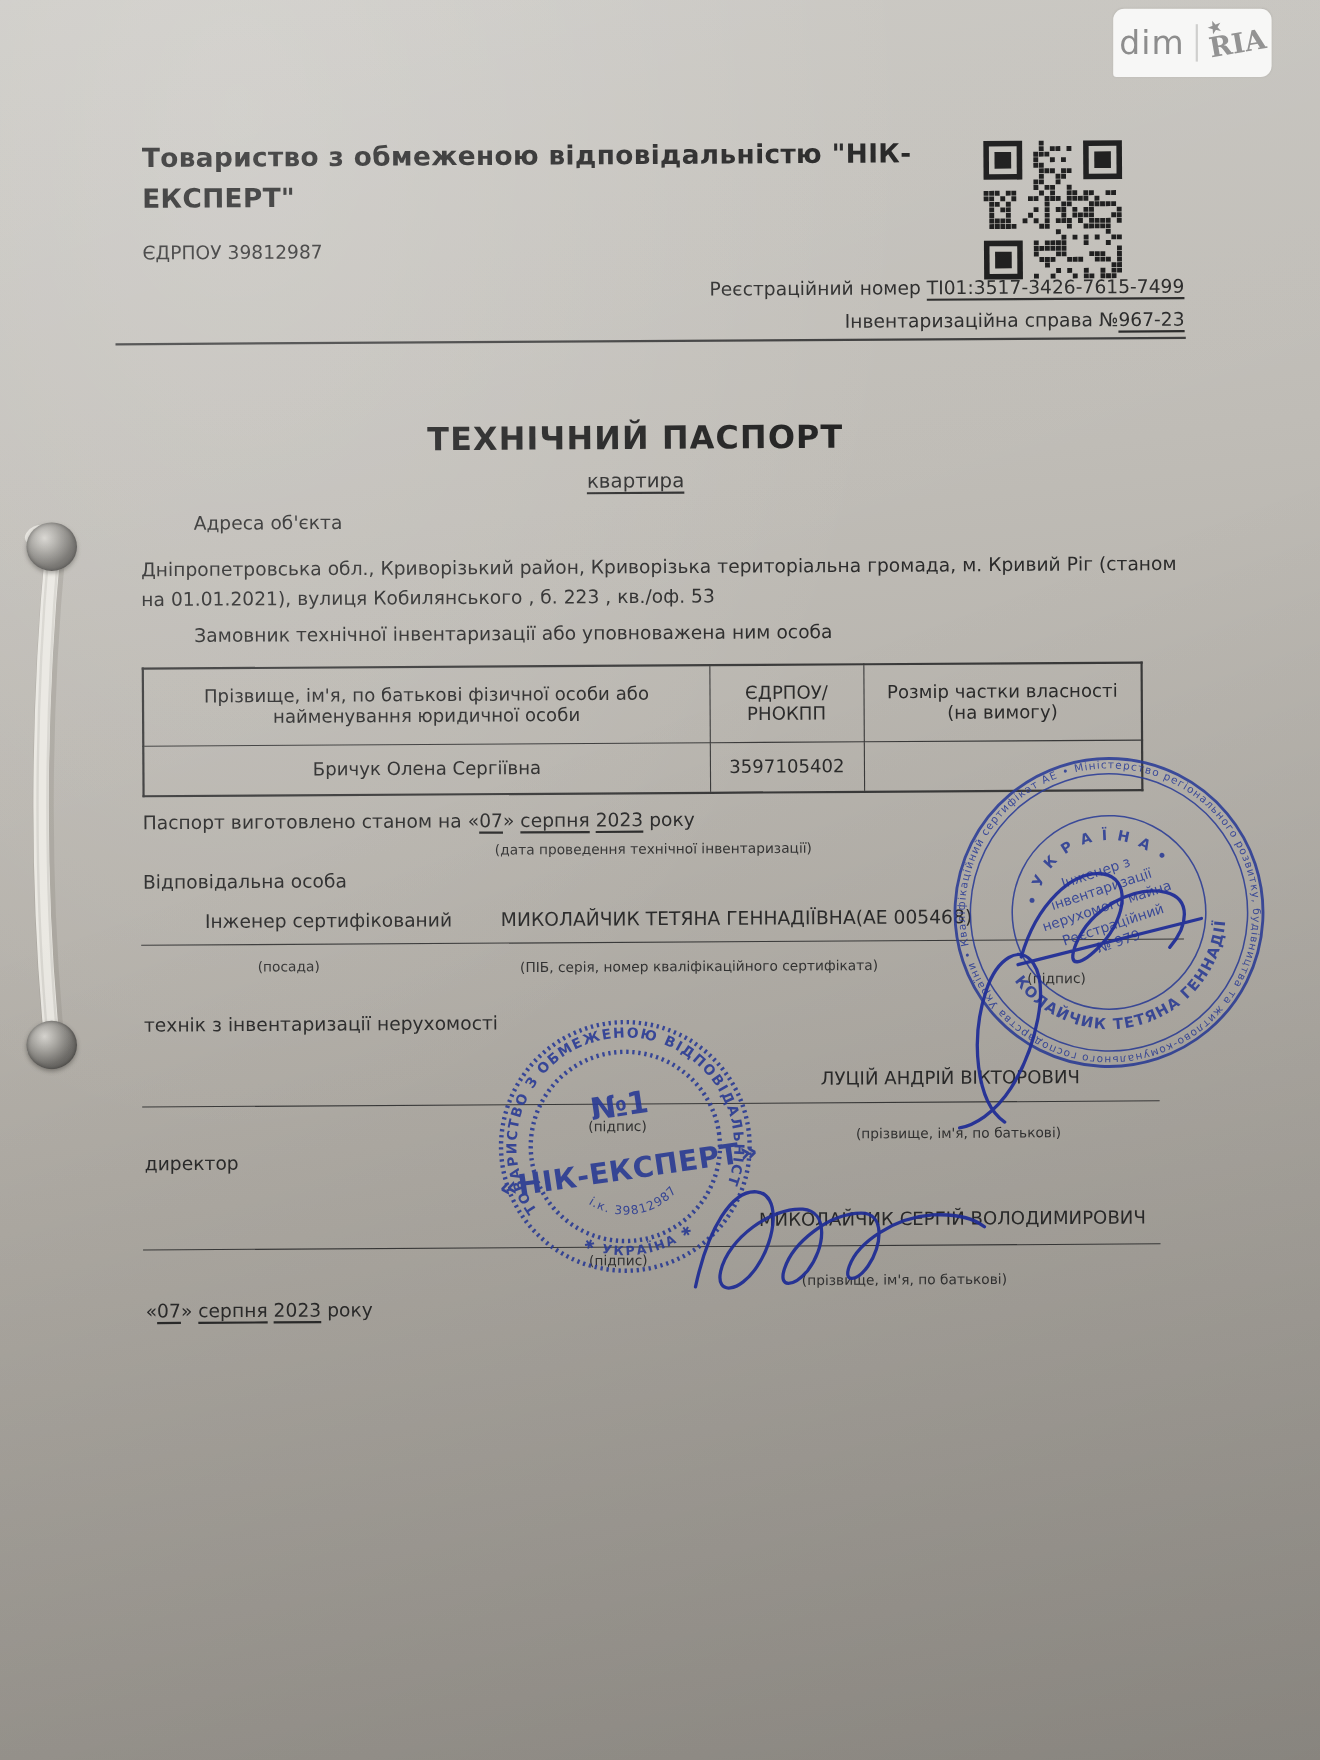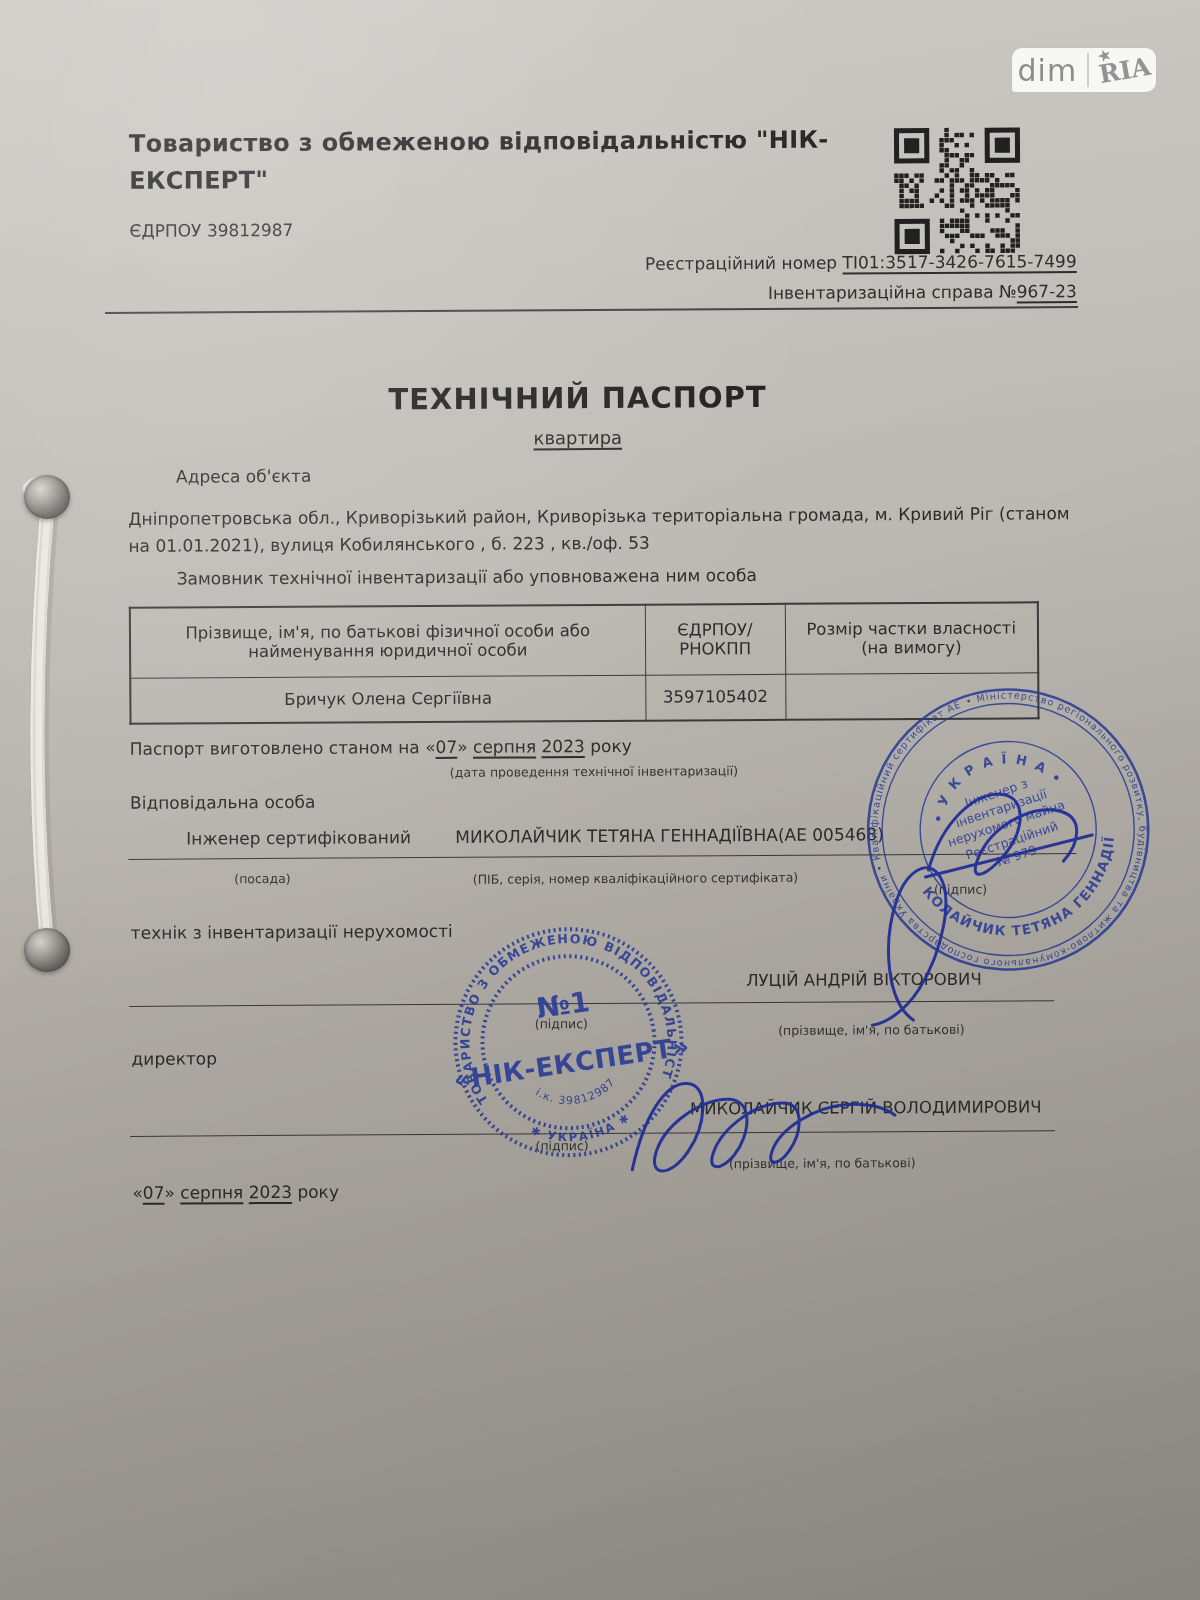--- a/index.html
+++ b/index.html
@@ -17,24 +17,24 @@
   .rule{border-top:2px solid #3c3c3c;height:0;}
   .sigline{border-top:1.6px solid #3a3a3a;height:0;}
   table.owner{border-collapse:collapse;width:908px;table-layout:fixed;}
   table.owner th,table.owner td{border:1.6px solid #3a3a3a;font-weight:normal;
        text-align:center;vertical-align:middle;font-size:16.5px;color:#2b2b2b;padding:4px 8px;}
   table.owner{border:2.5px solid #3a3a3a;}
   .pre{white-space:pre-line;}
   .shade{position:absolute;inset:0;z-index:50;pointer-events:none;
        background:radial-gradient(ellipse at 18% 6%,rgba(255,255,255,0.16),rgba(255,255,255,0) 45%),
                   linear-gradient(160deg,rgba(255,255,255,0.06) 0%,rgba(0,0,0,0) 42%,rgba(0,0,0,0.07) 72%,rgba(0,0,0,0.14) 100%);}
-  .badge{position:absolute;left:1012px;top:8px;width:144px;height:44px;z-index:60;
+  .badge{position:absolute;left:1012px;top:8px;width:144px;height:62px;z-index:60;
        background:rgba(251,251,250,0.93);border-radius:10px 10px 10px 3px;
        display:flex;align-items:center;justify-content:center;gap:10px;
-       box-shadow:0 0 2px rgba(0,0,0,0.08);margin-top:40px;}
+       box-shadow:0 0 2px rgba(0,0,0,0.08);}
   .badge .dim{font-size:30px;color:#8d8d8d;letter-spacing:1px;}
   .badge .sep{width:1.5px;height:34px;background:#cfcfce;}
   .badge .ria{font-size:25px;font-weight:800;color:#939393;transform:rotate(-10deg);
        font-family:"DejaVu Serif","Liberation Serif",serif;position:relative;letter-spacing:0px;}
   .badge .ria .star{position:absolute;left:2px;top:-12px;font-size:14px;transform:rotate(-12deg);}
   .hole{position:absolute;width:46px;height:44px;border-radius:50%;z-index:12;
        background:radial-gradient(circle at 36% 32%,#d6d4cf 0%,#a9a7a2 28%,#6f6d69 62%,#4c4a47 100%);
        box-shadow:0 2px 4px rgba(60,58,54,0.45), inset 0 0 4px rgba(0,0,0,0.4);}
   svg text{font-family:"DejaVu Sans","Liberation Sans",sans-serif;}
 </style>

